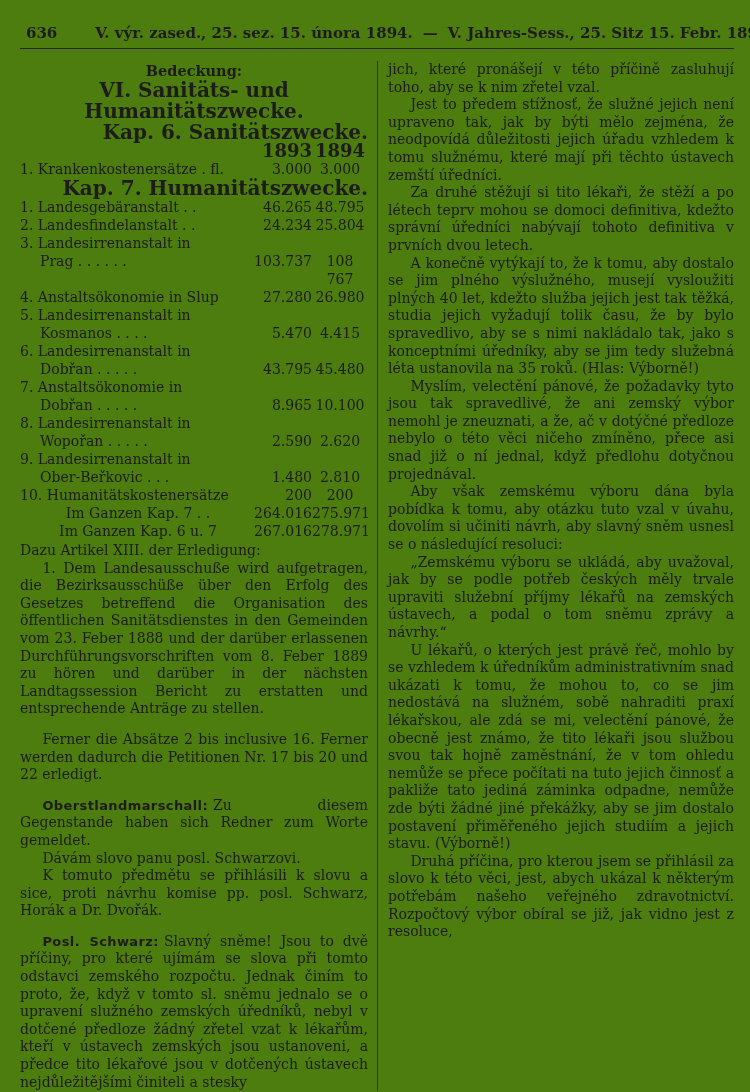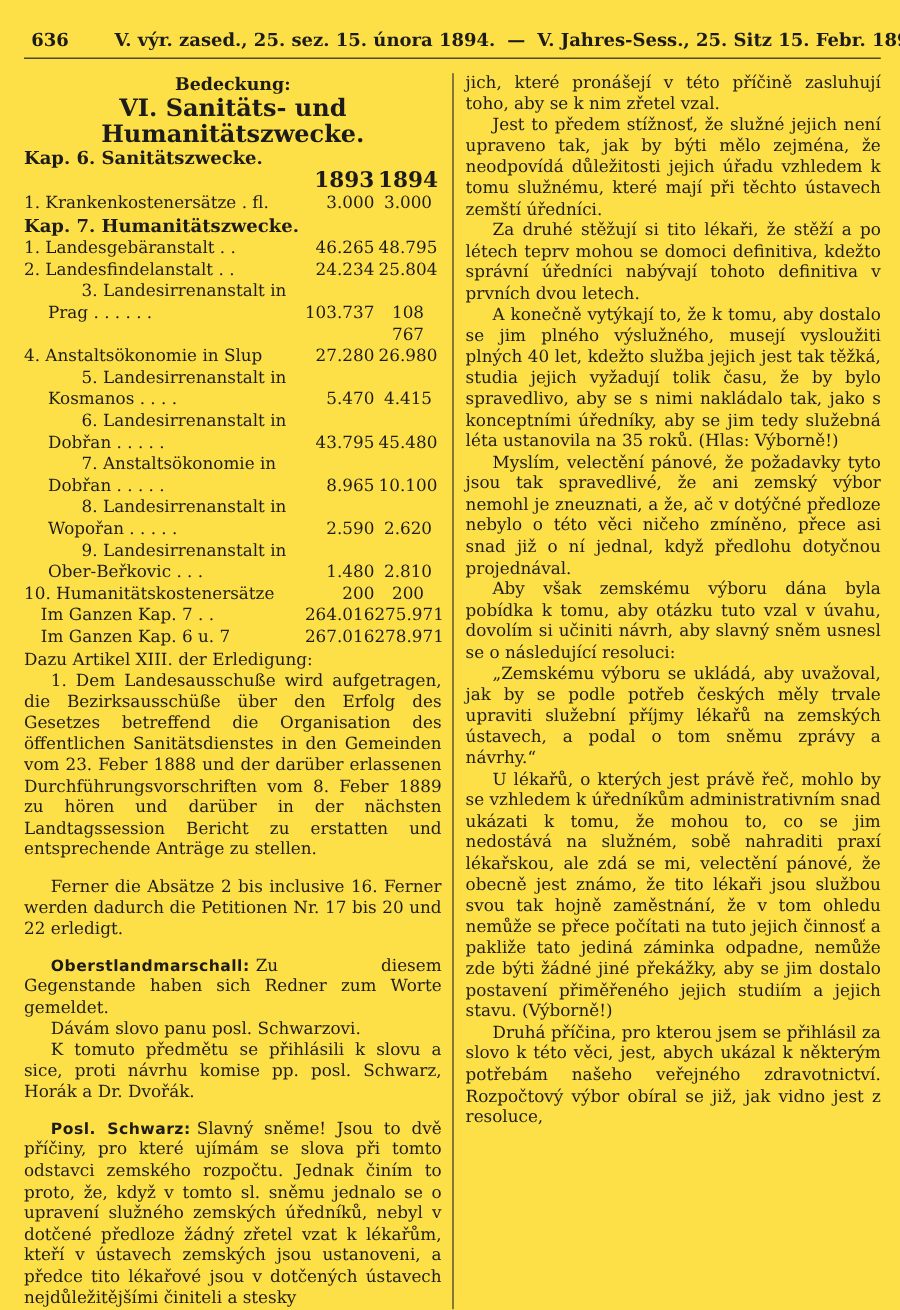--- a/index.html
+++ b/index.html
@@ -1,48 +1,48 @@
 <!DOCTYPE html>
 <html><head>
 <meta charset="utf-8">
 <style>
   html,body { margin:0; padding:0; background:#dedcd8; }
   .page {
     position:relative; width:750px; height:1092px; margin:0 auto;
-    background:#fde047; color:#1d1c1a; box-sizing:border-box;
+    background:#4d7c0f; color:#1d1c1a; box-sizing:border-box;
     padding:24px 16px 0 20px; overflow:hidden;
     font-family:"DejaVu Serif", serif;
   }
   
   .header {
     display:flex; align-items:baseline; font-weight:bold; font-size:15px;
     padding:0 4px 6px 6px; border-bottom:1.6px solid #26251f; margin-bottom:12px;
     white-space:nowrap;
   }
   .pgnum { margin-right:38px; }
   .hsep  { margin:0 10px; }
   
   .columns { display:flex; align-items:stretch; }
   .col { width:50%; box-sizing:border-box; font-size:14px; line-height:17.6px; text-align:justify; }
   .col-left  { padding-right:9px; }
   .col-right { border-left:1.2px solid #35332e; padding-left:10px; min-height:975px; }
   
   .th1 { text-align:center; font-weight:bold; font-size:14.5px; line-height:19px; }
   .th2 { text-align:center; font-weight:bold; font-size:20px; line-height:21px; }
-  .th3 { text-align:left; font-weight:bold; font-size:15px; line-height:20px; }
+  .th3 { text-align:right; font-weight:bold; font-size:20px; line-height:20px; }
   
   .years { display:flex; line-height:18px; font-size:18px;font-weight:bold; }
   .trow  { line-height:18px; }
-  .trow-l1 { text-align:left;margin-left:48px; }
+  .trow-l1 { text-align:left; }
   .trow-line { display:flex; text-align:left; }
   .lbl { flex:1; overflow:hidden; white-space:nowrap; }
   .va  { width:70px; text-align:right; }
   .vb  { width:56px; text-align:center; }
   .trow .trow-l1 + .trow-line .lbl { padding-left:20px; }
-  .trow.sum .lbl { padding-left:14px; }
+  .trow.sum .lbl { padding-left:14px;text-align:center; }
   
   .paras p { margin:0; text-indent:1.6em; }
   p.noindent { text-indent:0; }
   p.center { text-indent:0; margin-top:2px; }
   p.gap { margin-top:13px; }
   .p-lead {
     font-family:"DejaVu Sans", sans-serif; font-weight:bold;
     font-size:13px; letter-spacing:0.4px; margin-right:5px;
   }
 </style>

